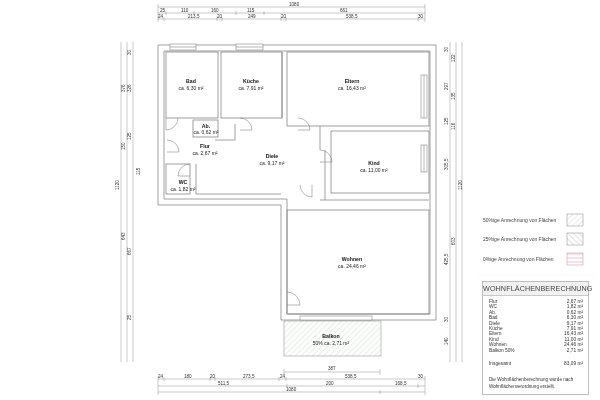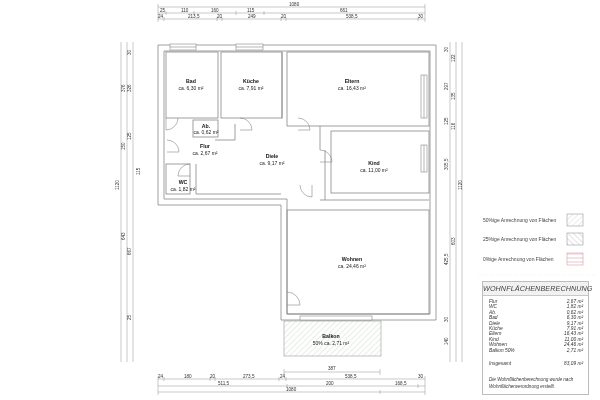--- a/index.html
+++ b/index.html
@@ -4,21 +4,21 @@
 <style>
   html, body { margin:0; padding:0; background:#ffffff; }
   body { width:600px; height:400px; position:relative; overflow:hidden;
          font-family:"Liberation Sans", sans-serif; color:#222; }
   svg { position:absolute; left:0; top:0; }
   .dim { font-size:4.6px; fill:#333; font-family:"Liberation Sans", sans-serif; }
   .room-name { font-size:5.2px; font-weight:bold; fill:#111; font-family:"Liberation Sans", sans-serif; }
   .room-area { font-size:5px; fill:#222; font-family:"Liberation Sans", sans-serif; }
   .legend-text { position:absolute; font-size:5px; color:#444; white-space:nowrap; }
   .calc-box { position:absolute; left:482px; top:281px; width:105px; height:112px;
-              border:1px solid #bdbdbd; background:#fff;font-style:italic; }
+              border:1px solid #bdbdbd; background:#fff; }
   .calc-title { position:absolute; left:0; top:0; width:105px; height:13px;
                 background:#f1f1f1; border-bottom:1px solid #c8c8c8;
                 font-size:7.2px; color:#444; text-align:center; line-height:13px; letter-spacing:0.1px; }
   .calc-row { position:absolute; left:6px; width:94px; height:5.4px; font-size:4.8px; line-height:5.4px; color:#333; }
   .calc-row .l { position:absolute; left:0; }
   .calc-row .r { position:absolute; right:0; }
   .calc-total { position:absolute; left:6px; top:79px; width:94px; font-size:4.8px; color:#333; height:6px;}
   .calc-total .l { position:absolute; left:0; }
   .calc-total .r { position:absolute; right:0; }
   .calc-note { position:absolute; left:6px; top:94px; width:96px; font-size:4.6px; line-height:7px; color:#333; }

